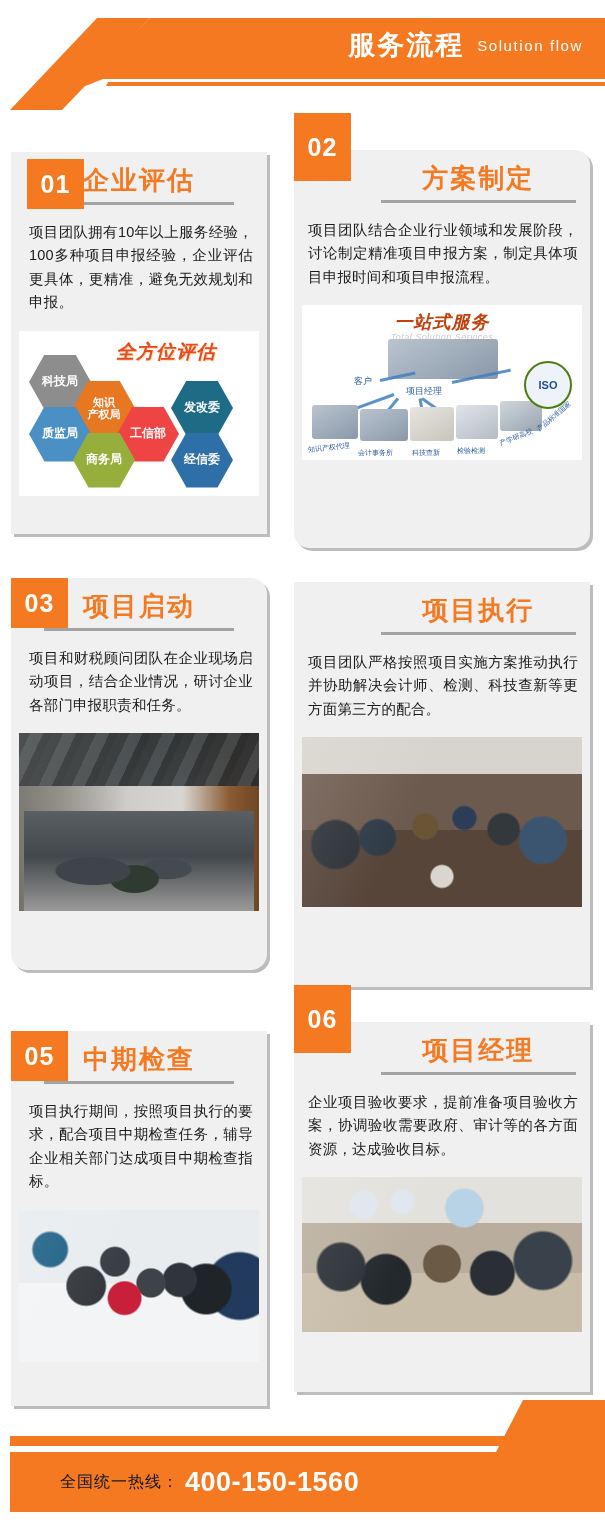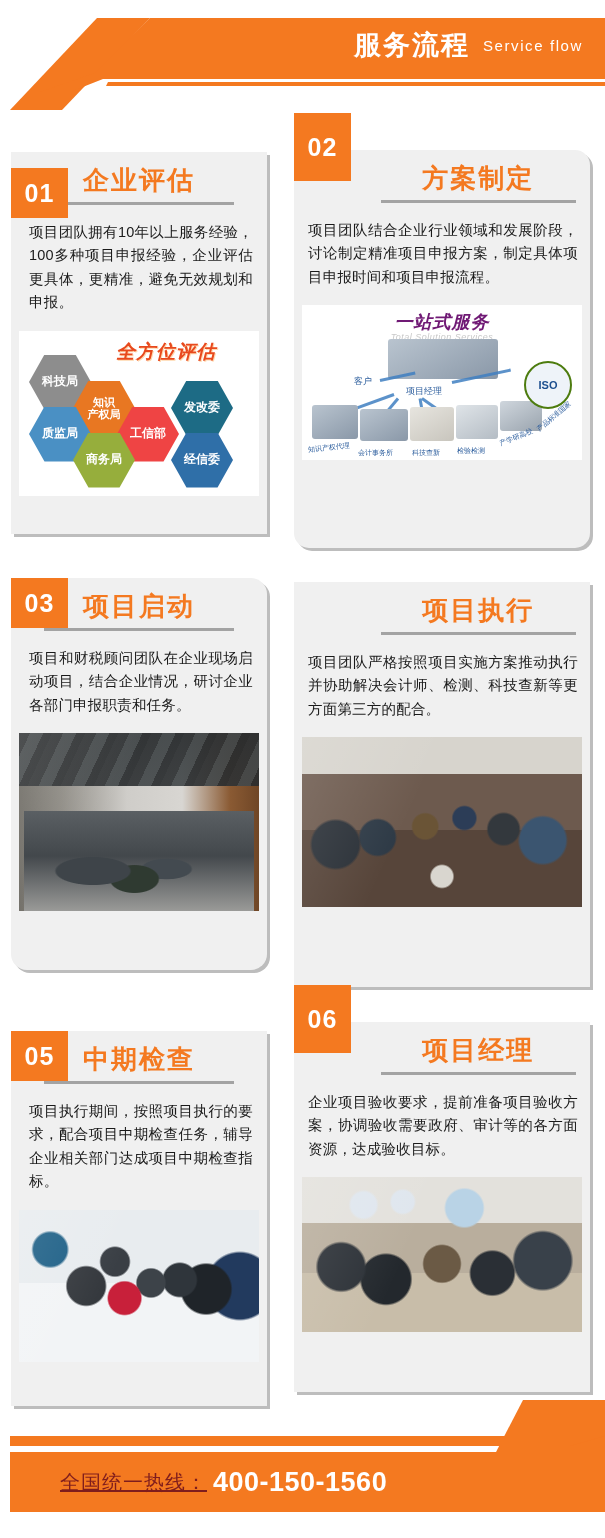--- a/index.html
+++ b/index.html
@@ -170,21 +170,21 @@
     background:#ffffff;
     overflow:hidden;
   }
   .onestop .os-title{
     position:absolute;
     left:0; right:0; top:5px;
     text-align:center;
     font-size:18px;
     font-weight:bold;
     font-style:italic;
-    color:#701a75;
+    color:#c2410c;
     letter-spacing:1px;
   }
   .onestop .os-sub{
     position:absolute;
     left:0; right:0; top:27px;
     text-align:center;
     font-size:9px;
     color:#c9c9c9;
     font-style:italic;
     letter-spacing:.5px;
@@ -336,24 +336,23 @@
     left:10px; top:52px;
     width:595px; height:60px;
     background:#F47920;
     clip-path:polygon(0 0, 595px 0, 595px 60px, 0 60px);
     display:flex;
     align-items:center;
     padding-left:50px;
     box-sizing:border-box;
   }
   .ft-label{
-    color:#7f1d1d;
-    font-size:20px;
+    color:#0f172a;
+    font-size:16px;
     letter-spacing:1px;
-    text-decoration:underline;
   }
   .ft-phone{
     color:#ffffff;
     font-size:27px;
     font-weight:bold;
     letter-spacing:.5px;
     margin-left:6px;
   }
 </style>
 </head>
@@ -361,27 +360,27 @@
 
 <div id="page">
 
   <div class="header">
     <div class="hdr-wedge"></div>
     <div class="hdr-band"></div>
     <div class="hdr-band-lower"></div>
     <div class="hdr-rule"></div>
     <div class="hdr-titlewrap">
       <span class="hdr-cn">服务流程</span>
-      <span class="hdr-en">Service flow</span>
+      <span class="hdr-en">Solution flow</span>
     </div>
   </div>
 
   <div class="card" style="left:11px; top:152px; width:256px;">
     <div class="card-body" style="min-height:382px;">
-      <div class="badge" style="top:16px;">01</div>
+      <div class="badge" style="top:7px;margin-left:16px;">01</div>
       <div class="card-title">企业评估</div>
       <div class="card-desc">项目团队拥有10年以上服务经验，100多种项目申报经验，企业评估更具体，更精准，避免无效规划和申报。</div>
       <div class="media">
         <div class="hexwrap">
           <div class="hexttl">全方位评估</div>
           <div class="hex" style="left:10px;  top:24px; background:#8d8d8d;">
               <span>科技局</span>
             </div>
           <div class="hex" style="left:54px;  top:50px; background:#E87722; font-size:11px;">
               <span style="white-space:pre-line">知识

